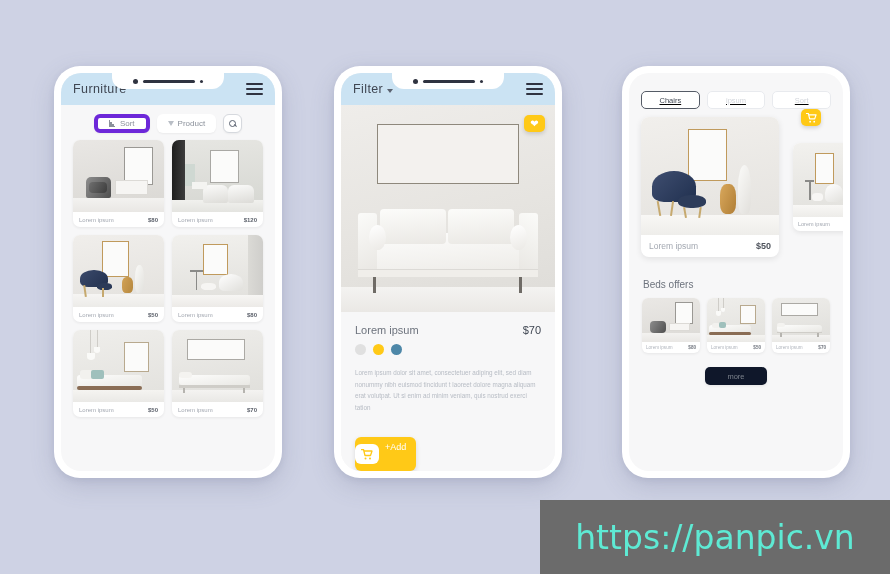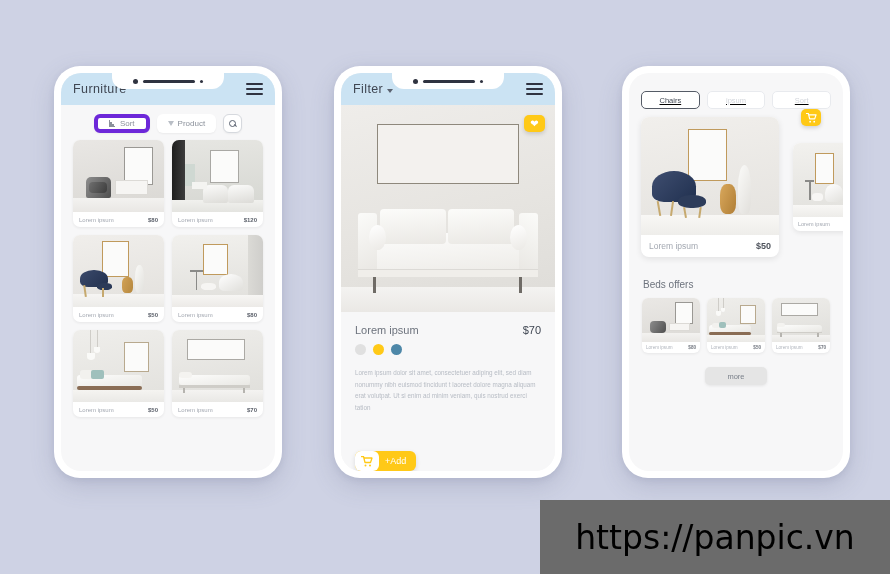--- a/index.html
+++ b/index.html
@@ -176,21 +176,21 @@
     box-shadow: 0 2px 5px rgba(0,0,0,0.12);
   }
   .cart-btn {
     width: 24px; height: 20px;
     background: #ffffff;
     border-radius: 6px;
     display: flex; align-items: center; justify-content: center;
   }
   .add-label {
     font-size: 9px; color: #ffffff;
-    padding: 0 10px 0 6px;
+    padding: 0 10px 14px 6px;
     line-height: 20px;
   }
 
   
   #phone3 { left: 622px; top: 66px; width: 228px; height: 412px; }
   .chips { display: flex; gap: 7px; padding: 18px 12px 8px; text-decoration: underline; }
   .chip {
     flex: 1;
     height: 18px;
     border-radius: 5px;
@@ -249,21 +249,21 @@
   .minicard .meta {
     display: flex; align-items: center; justify-content: space-between;
     padding: 2px 4px; height: 11px;
     font-size: 4.6px; color: #b0b5bd;
   }
   .minicard .meta .price { color: #70757e; font-weight: bold; }
   .more-btn {
     margin: 14px auto 0;
     width: 62px; height: 18px;
     border-radius: 5px;
-    background: #e5e5e5;
+    background: #0f172a;
     box-shadow: 0 1px 3px rgba(0,0,0,0.08);
     display: flex; align-items: center; justify-content: center;
     font-size: 7.5px; color: #7b818b; text-align: right;
   }
 
   
   .room { position: absolute; inset: 0; }
   .wall { position: absolute; inset: 0; background: linear-gradient(160deg,#eceae7 0%,#e2e0dc 60%,#d8d6d2 100%); }
   .floor { position: absolute; left: 0; right: 0; bottom: 0; height: 22%; background: linear-gradient(180deg,#f2f1ef,#e6e4e1); }
   .frame {
@@ -288,21 +288,21 @@
     white-space: pre-line;
   }
   #watermark {
     position: absolute;
     right: 0; bottom: 0;
     width: 350px; height: 74px;
     background: #6b6b6b;
     display: flex; align-items: center; justify-content: center;
   }
   #watermark span {
-    color: #000000;
+    color: #5eead4;
     font-family: "DejaVu Sans", sans-serif;
     font-size: 33px;
     letter-spacing: 0px;
   }
 </style>
 </head>
 <body>
 
 <div id="stage">
 

